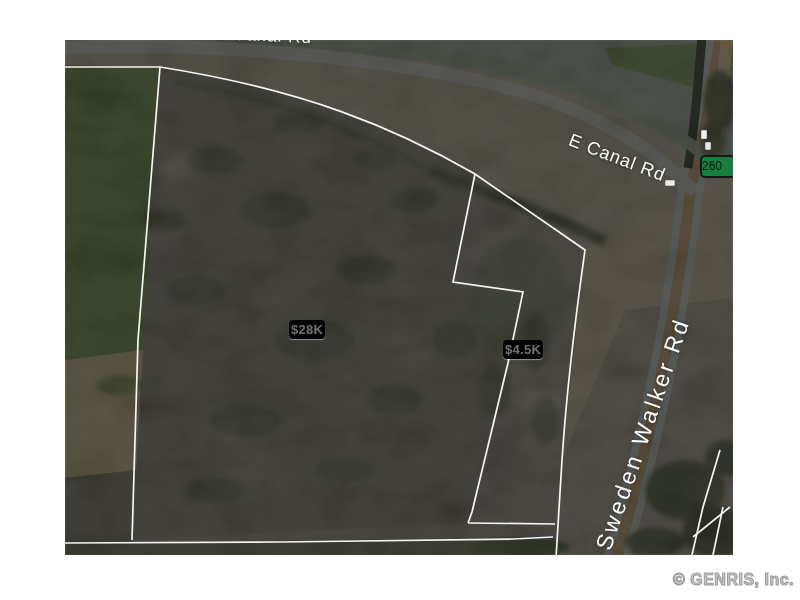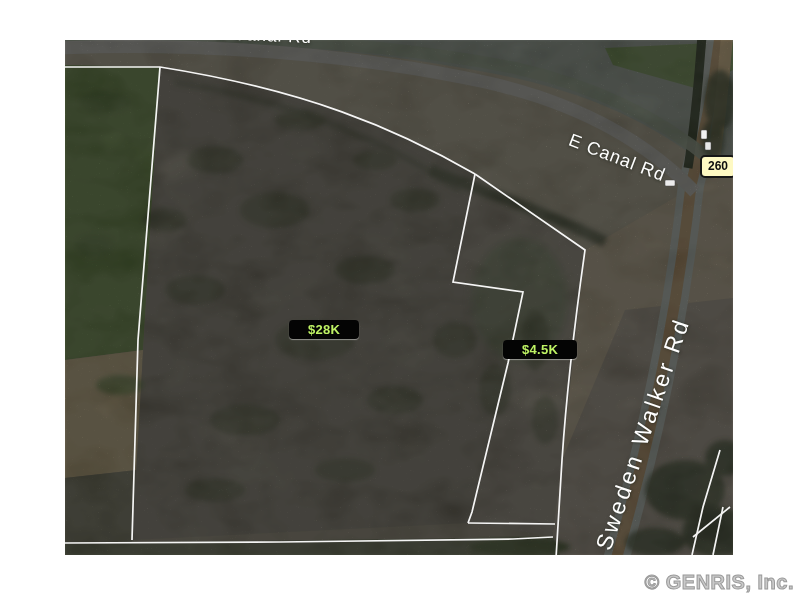--- a/index.html
+++ b/index.html
@@ -2,42 +2,42 @@
 <html><head>
 <meta charset="utf-8">
 <style>
   html,body{margin:0;padding:0;background:#ffffff;}
   .page{position:relative;width:800px;height:600px;background:#ffffff;overflow:hidden;
         font-family:"Liberation Sans",sans-serif;}
   .map{position:absolute;left:65px;top:40px;width:668px;height:515px;overflow:hidden;
        background:#76715f;}
   .map svg{position:absolute;left:0;top:0;width:668px;height:515px;display:block;}
 
-  .price-label{position:absolute;background:#040404;color:#bef264;
-       font-size:13px;font-weight:bold;line-height:15px;padding:2px 19px;
+  .price-label{position:absolute;background:#040404;color:#737373;
+       font-size:13px;font-weight:bold;line-height:15px;padding:2px 2px;
        border-radius:4px;white-space:nowrap;letter-spacing:.3px;
        box-shadow:0 1px 1px rgba(255,255,255,.45);}
   .price-main{left:224px;top:280px;}
   .price-secondary{left:438px;top:300px;}
 
   .route-shield{position:absolute;left:635px;top:115px;width:32px;height:19px;
-       background:#fef9c3;border:2px solid #161616;border-radius:5px;
-       color:#0e0e0e;font-size:12px;font-weight:bold;text-align:center;line-height:19px;
+       background:#15803d;border:2px solid #161616;border-radius:5px;
+       color:#0e0e0e;font-size:12px;font-weight:normal;line-height:19px;
        box-sizing:content-box;}
 
   .road-label{position:absolute;color:#ffffff;white-space:nowrap;
        text-shadow:0 0 3px rgba(40,44,34,.55),0 1px 2px rgba(40,44,34,.45);}
   .road-canal{left:552px;top:118px;font-size:18px;letter-spacing:1px;
        transform:translate(-50%,-50%) rotate(21deg);}
   .road-sweden{left:578px;top:394px;font-size:23px;letter-spacing:3px;
        transform:translate(-50%,-50%) rotate(-71deg);}
   .road-top-fragment{left:150px;top:-14px;font-size:17px;letter-spacing:1px;
        transform:rotate(2.5deg);}
 
-  .copyright{position:absolute;right:6px;top:571px;font-size:20px;font-weight:bold;
+  .copyright{position:absolute;right:6px;top:571px;font-size:16px;font-weight:bold;
        letter-spacing:.5px;color:#c9c9c9;-webkit-text-stroke:1px #9a9a9a;}
 </style>
 </head>
 <body>
 
 <div class="page">
 
   <div class="map">
 
     <svg viewBox="0 0 668 515" preserveAspectRatio="none" aria-hidden="true">

